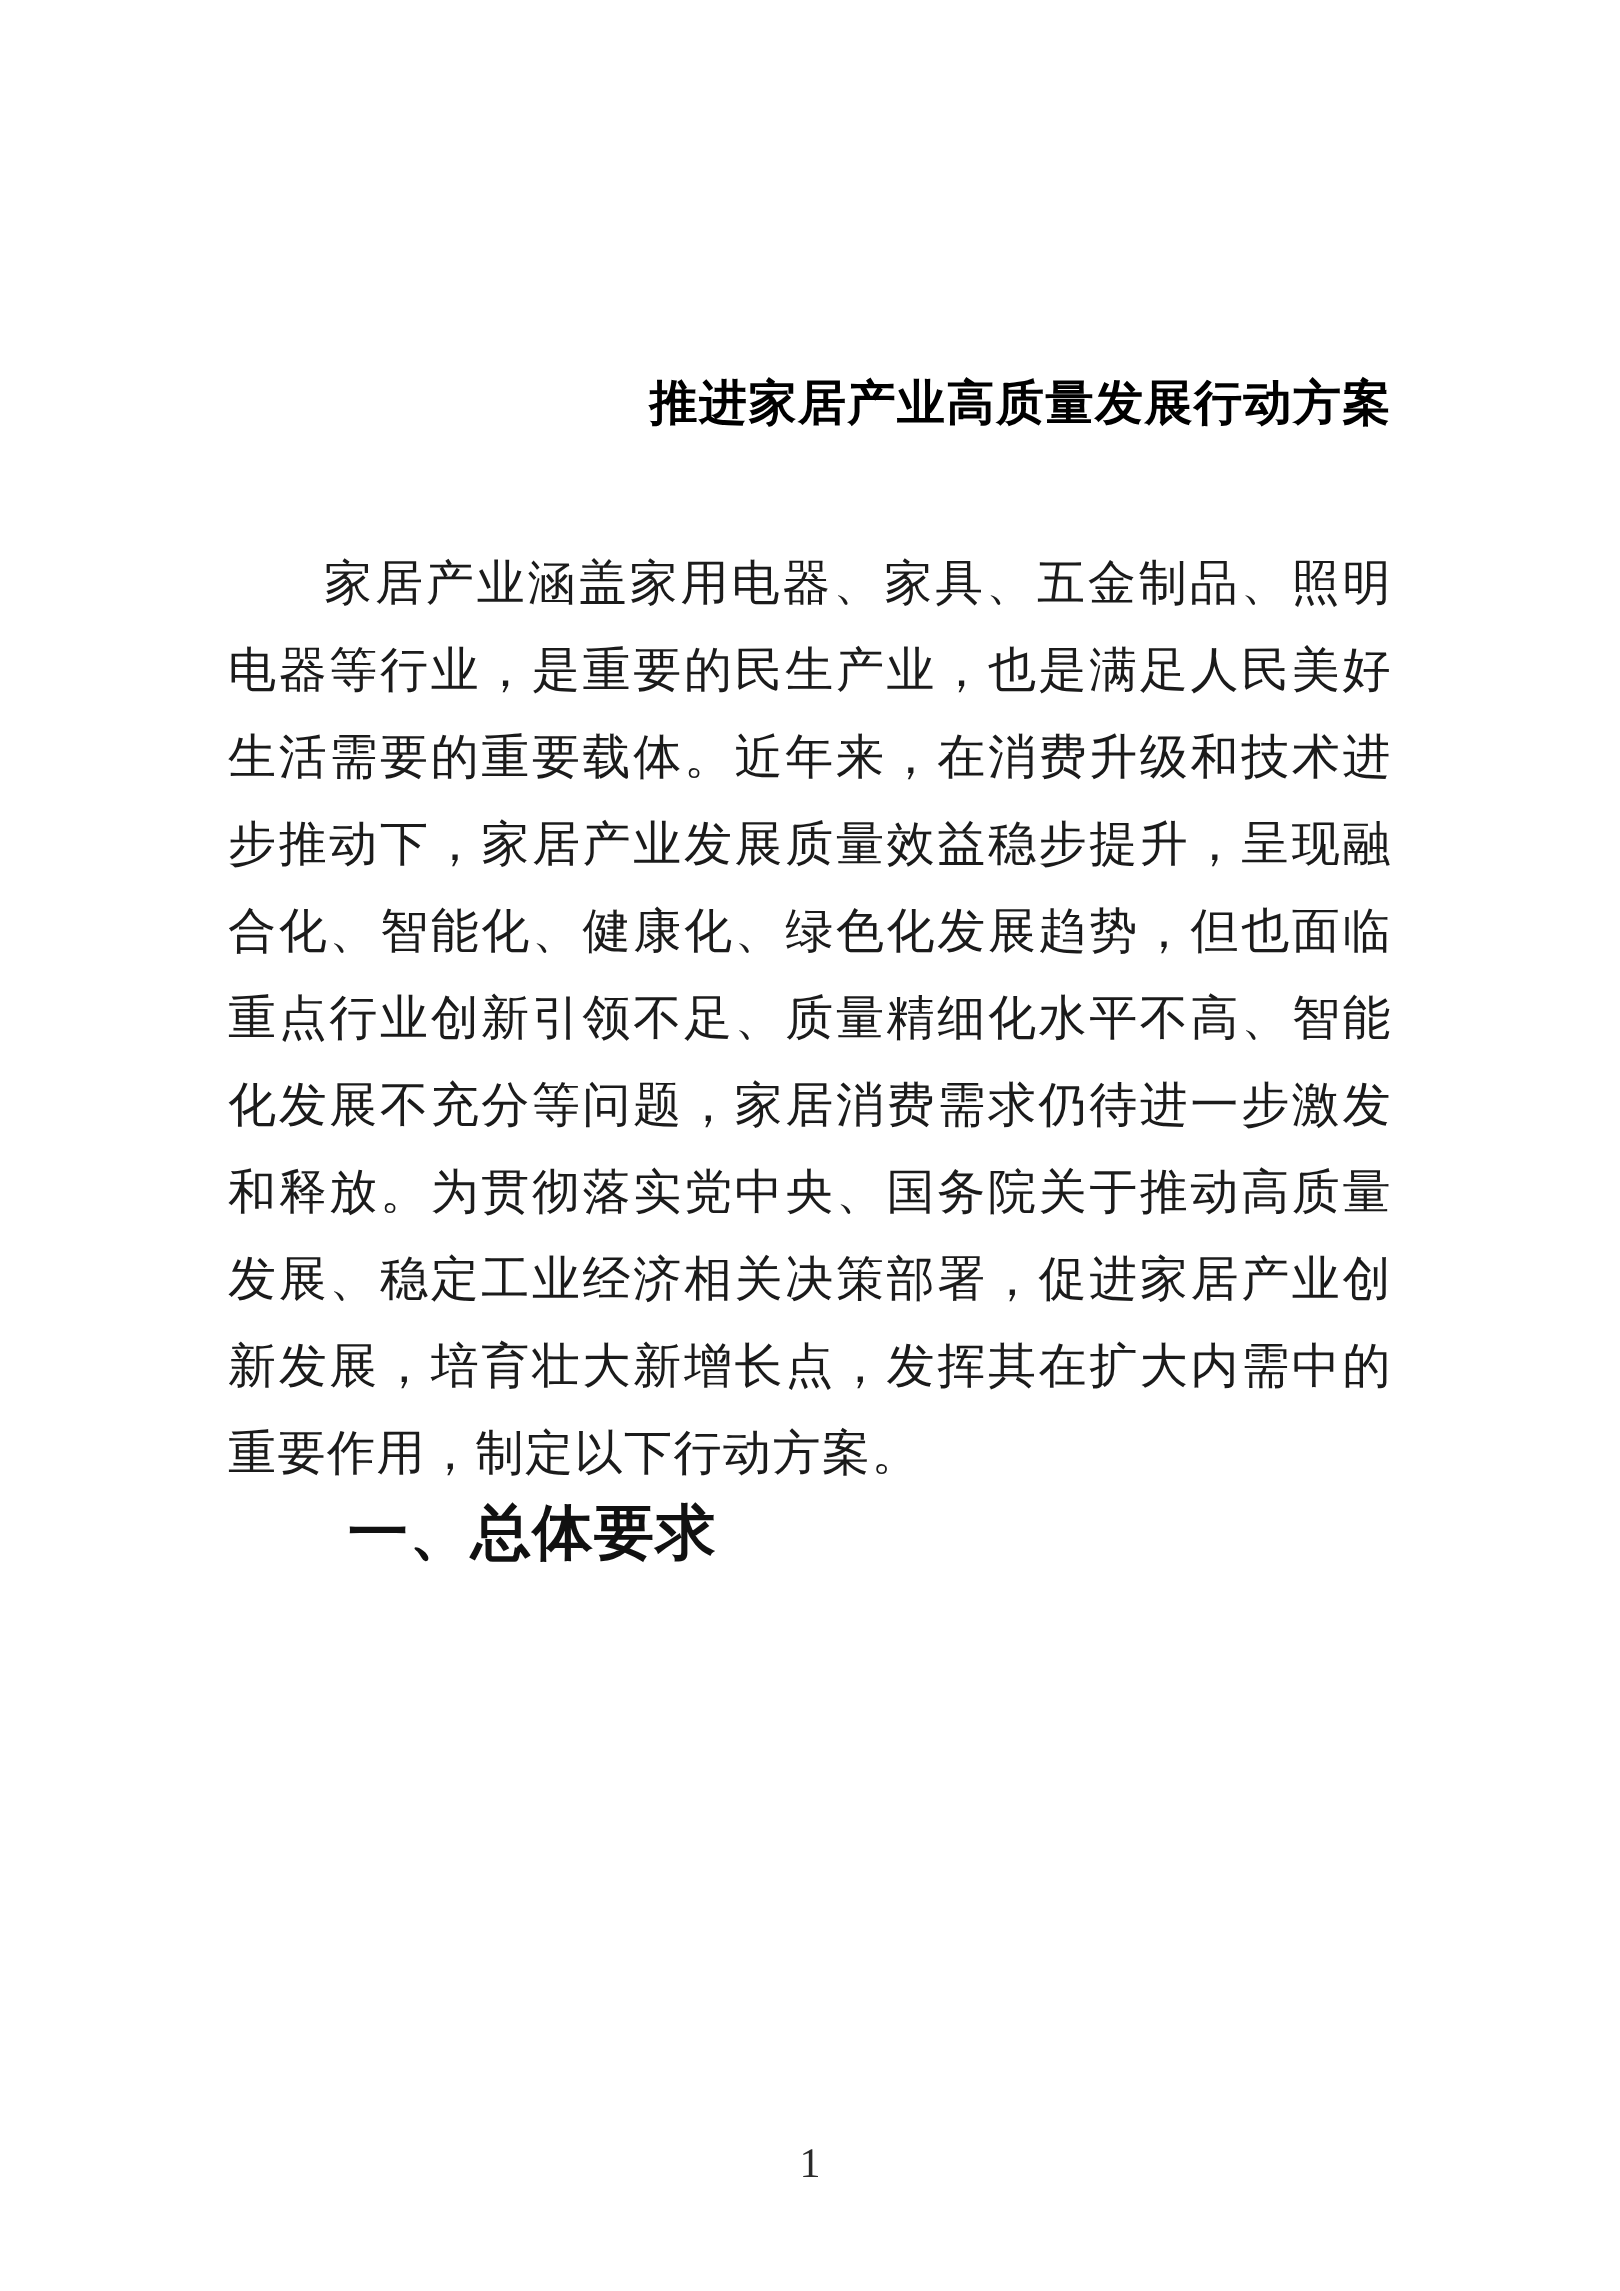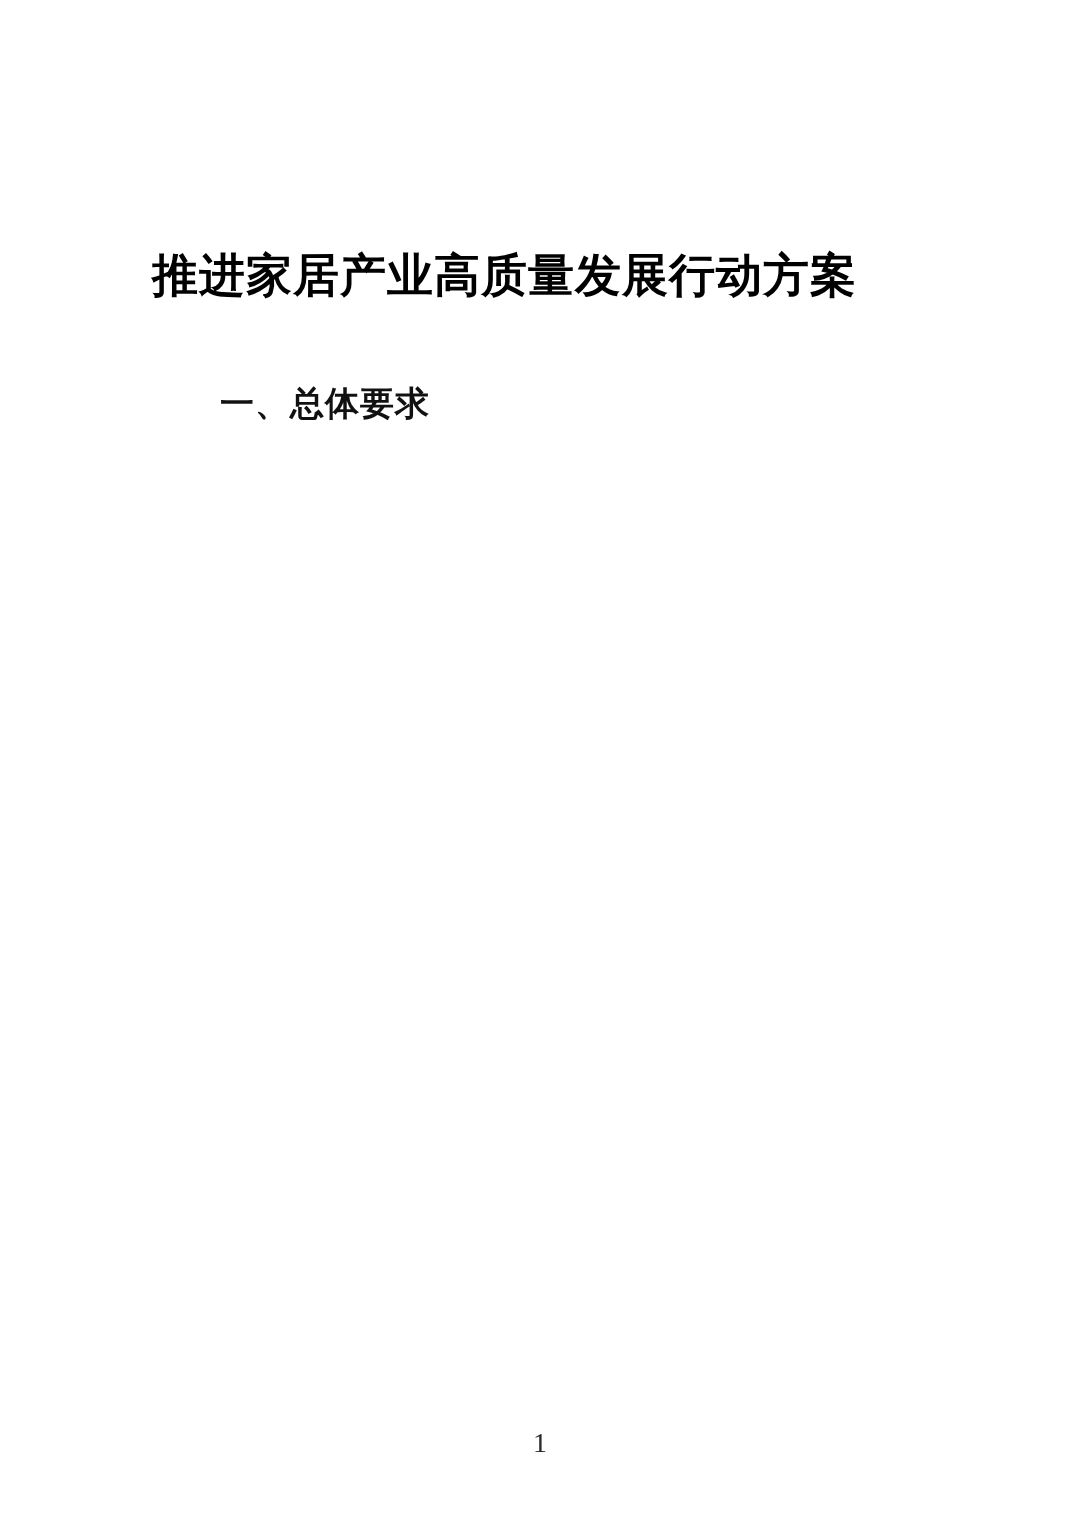--- a/index.html
+++ b/index.html
@@ -13,64 +13,65 @@
     height: 1527px;
     background: #ffffff;
     box-sizing: border-box;
     padding: 250px 152px 0 152px;
     overflow: hidden;
     font-family: "Liberation Serif", "DejaVu Serif", serif;
     color: #1b1b1b;
   }
   .doc-title {
     margin: 0 0 72px 0;
-    text-align: left;
-    font-size: 46px;
+    text-align: right;
+    font-size: 32px;
     line-height: 1.15;
     font-weight: bold;
     color: #000000;
     letter-spacing: 1px;
     font-family: Liberation Serif, serif;
   }
   .body-para {
     margin: 0;
     font-size: 32px;
     line-height: 58px;
     text-align: justify;
     text-indent: 2em;
     color: #1b1b1b;
     letter-spacing: 1px;
   }
   .section-heading {
     margin: 0;
-    font-size: 34px;
+    font-size: 40px;
     line-height: 58px;
     font-weight: bold;
     text-indent: 2em;
     color: #111111;
-    font-family: Liberation Serif, serif;
+    font-family: Liberation Mono, monospace;
     letter-spacing: 1px;
   }
   .page-number {
     position: absolute;
     left: 0;
     right: 0;
     bottom: 68px;
     text-align: center;
     font-size: 28px;
     color: #2a2a2a;
     font-family: "Liberation Serif", "DejaVu Serif", serif;
   }
 </style>
 </head>
 <body>
 
 <div class="page">
 
   <h1 class="doc-title">推进家居产业高质量发展行动方案</h1>
 
+  <p class="body-para">家居产业涵盖家用电器、家具、五金制品、照明电器等行业，是重要的民生产业，也是满足人民美好生活需要的重要载体。近年来，在消费升级和技术进步推动下，家居产业发展质量效益稳步提升，呈现融合化、智能化、健康化、绿色化发展趋势，但也面临重点行业创新引领不足、质量精细化水平不高、智能化发展不充分等问题，家居消费需求仍待进一步激发和释放。为贯彻落实党中央、国务院关于推动高质量发展、稳定工业经济相关决策部署，促进家居产业创新发展，培育壮大新增长点，发挥其在扩大内需中的重要作用，制定以下行动方案。</p>
 
   <h2 class="section-heading">一、总体要求</h2>
 
 
   <div class="page-number">1</div>
 
 </div>
 
 </body></html>

